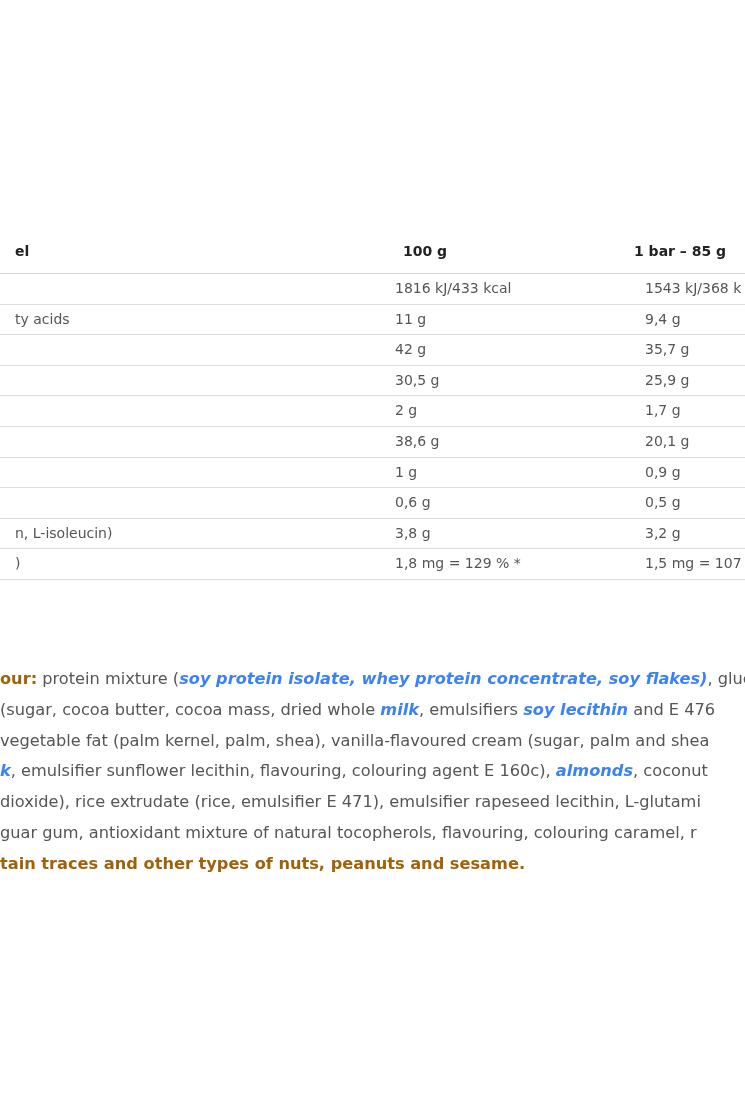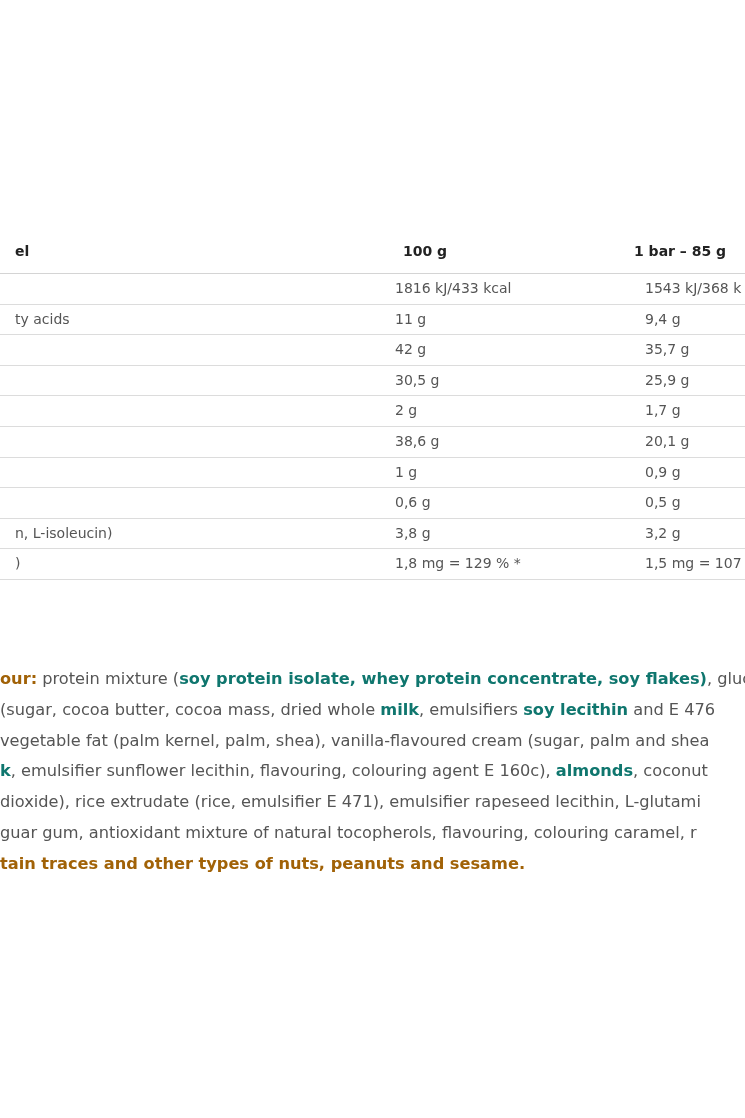--- a/index.html
+++ b/index.html
@@ -57,21 +57,21 @@
       font-size: 16.2px;
       color: #555555;
     }
     .ing-line {
       height: 30.8px;
       line-height: 30.8px;
       white-space: nowrap;
       overflow: visible;
     }
     .b { font-weight: bold; color: #a16207; }
-    .bi { font-weight: bold; color: #0f766e; }
+    .bi { font-weight: bold; font-style: italic; color: #3b82f6; }
   </style>
 </head>
 <body>
 
 <div class="table">
   <div class="row header">
     <span class="cell c-name">el</span>
     <span class="cell c-100">100 g</span>
     <span class="cell c-bar">1 bar – 85 g</span>
   </div>

